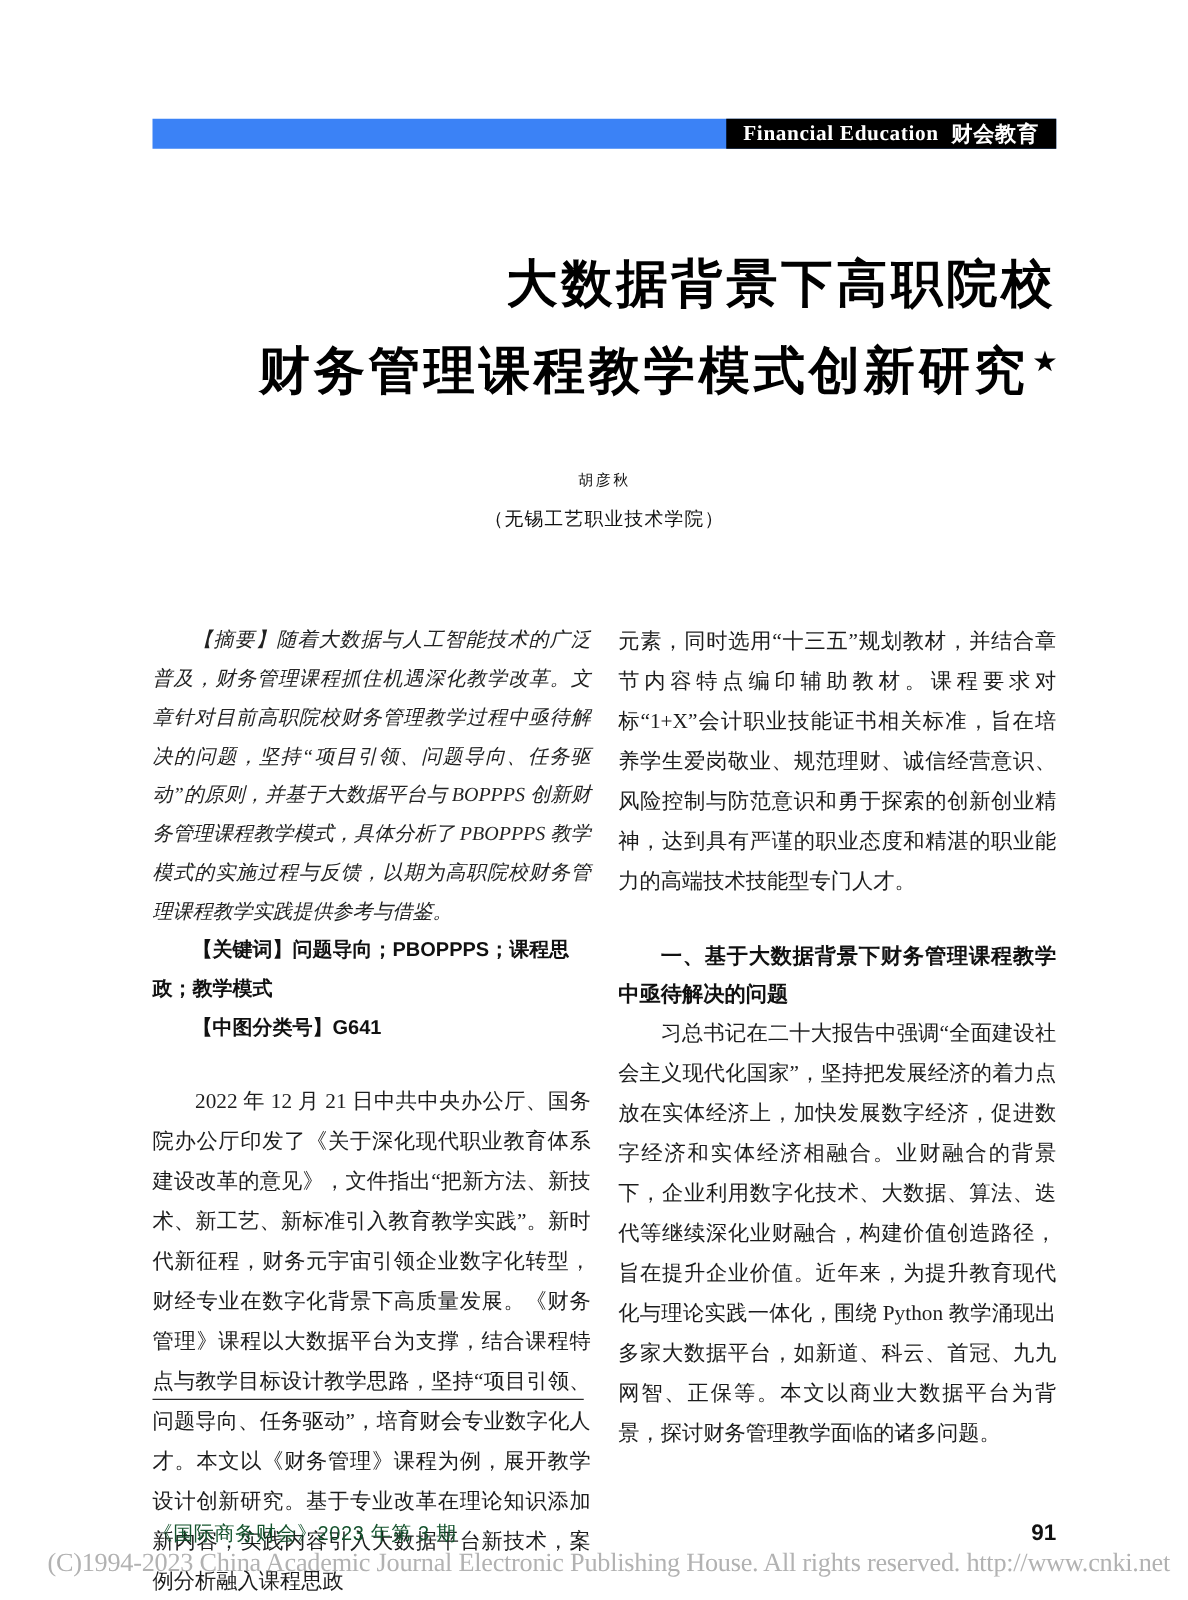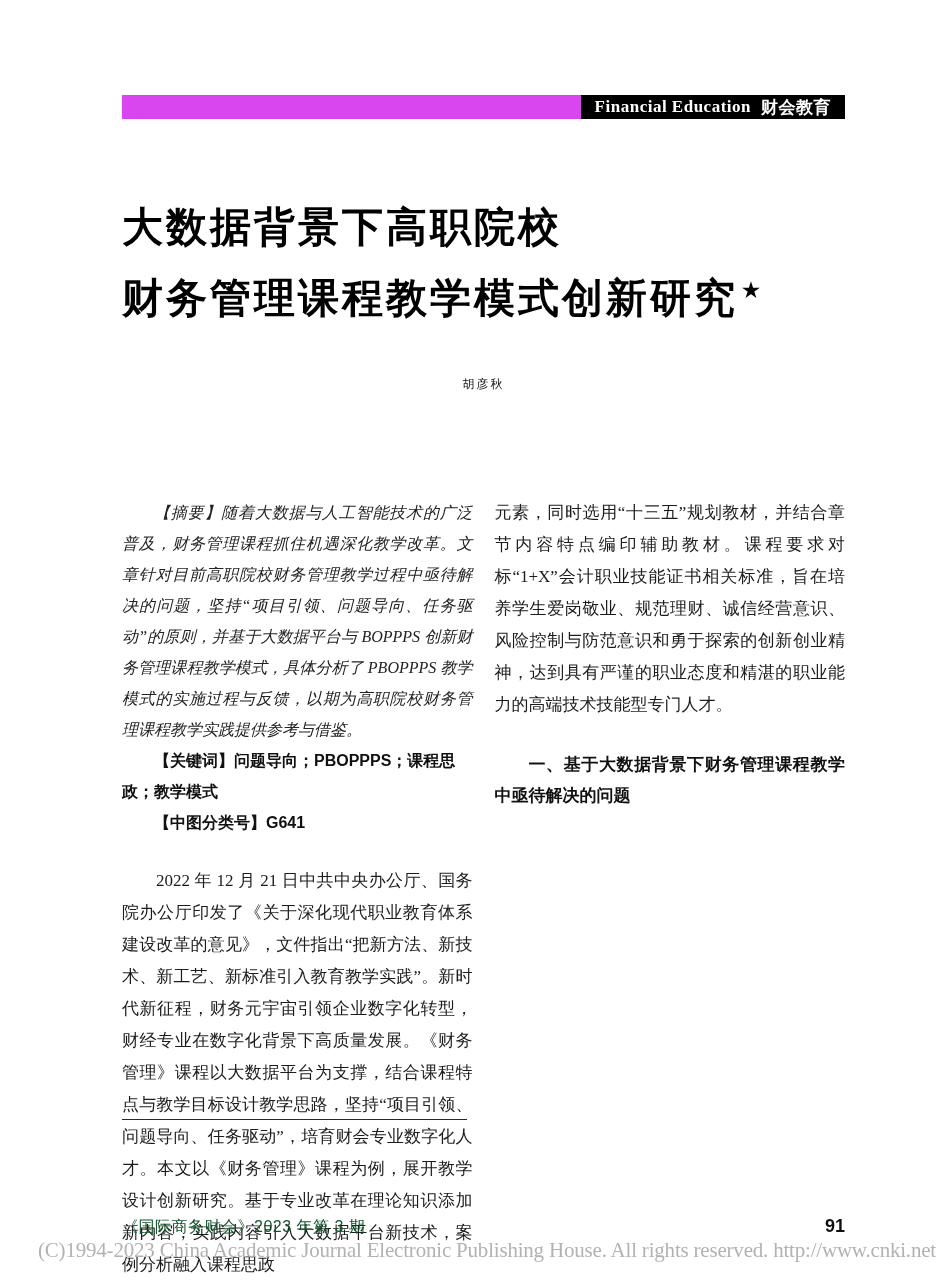--- a/index.html
+++ b/index.html
@@ -32,21 +32,21 @@
     font-size: 17px;
     white-space: nowrap;
     letter-spacing: 0.5px;
   }
   .header-black .zh { margin-left: 10px; }
 
   
   .title-block {
     position: absolute;
     top: 196px; left: 122px; width: 723px;
-    text-align: left;
+    text-align: right;
     font-family: "Liberation Serif", serif;
     font-weight: bold;
     font-size: 41px;
     line-height: 63px;
     letter-spacing: 3px;
     color: #000000;
   }
   .title-block sup {
     font-size: 20px;
     letter-spacing: 0;
@@ -163,44 +163,46 @@
     font-size: 21px;
     color: #b2b2b2;
     letter-spacing: -0.2px;
   }
 </style>
 </head>
 <body>
 
 <div class="page">
 
-  <div class="header-bar" style="background: #d946ef;">
+  <div class="header-bar" style="background: #3b82f6;">
     <div class="header-black" style="background: rgb(0, 0, 0);">
       <span>Financial Education</span>
       <span class="zh">财会教育</span>
     </div>
   </div>
 
   <div class="title-block">
     <div>大数据背景下高职院校</div>
     <div><span>财务管理课程教学模式创新研究</span><sup>★</sup></div>
   </div>
 
   <div class="author-name">胡彦秋</div>
+  <div class="author-affiliation">（无锡工艺职业技术学院）</div>
 
   <div class="columns">
     <div class="col">
       <p class="abstract">【摘要】随着大数据与人工智能技术的广泛普及，财务管理课程抓住机遇深化教学改革。文章针对目前高职院校财务管理教学过程中亟待解决的问题，坚持“项目引领、问题导向、任务驱动”的原则，并基于大数据平台与 BOPPPS 创新财务管理课程教学模式，具体分析了 PBOPPPS 教学模式的实施过程与反馈，以期为高职院校财务管理课程教学实践提供参考与借鉴。</p>
       <p class="kw-line">【关键词】问题导向；PBOPPPS；课程思政；教学模式</p>
       <p class="kw-line">【中图分类号】G641</p>
       <p class="body-para left-body">2022 年 12 月 21 日中共中央办公厅、国务院办公厅印发了《关于深化现代职业教育体系建设改革的意见》，文件指出“把新方法、新技术、新工艺、新标准引入教育教学实践”。新时代新征程，财务元宇宙引领企业数字化转型，财经专业在数字化背景下高质量发展。《财务管理》课程以大数据平台为支撑，结合课程特点与教学目标设计教学思路，坚持“项目引领、问题导向、任务驱动”，培育财会专业数字化人才。本文以《财务管理》课程为例，展开教学设计创新研究。基于专业改革在理论知识添加新内容，实践内容引入大数据平台新技术，案例分析融入课程思政</p>
     </div>
     <div class="col">
       <p class="body-para no-indent">元素，同时选用“十三五”规划教材，并结合章节内容特点编印辅助教材。课程要求对标“1+X”会计职业技能证书相关标准，旨在培养学生爱岗敬业、规范理财、诚信经营意识、风险控制与防范意识和勇于探索的创新创业精神，达到具有严谨的职业态度和精湛的职业能力的高端技术技能型专门人才。</p>
       <p class="section-heading">一、基于大数据背景下财务管理课程教学中亟待解决的问题</p>
+      <p class="body-para">习总书记在二十大报告中强调“全面建设社会主义现代化国家”，坚持把发展经济的着力点放在实体经济上，加快发展数字经济，促进数字经济和实体经济相融合。业财融合的背景下，企业利用数字化技术、大数据、算法、迭代等继续深化业财融合，构建价值创造路径，旨在提升企业价值。近年来，为提升教育现代化与理论实践一体化，围绕 Python 教学涌现出多家大数据平台，如新道、科云、首冠、九九网智、正保等。本文以商业大数据平台为背景，探讨财务管理教学面临的诸多问题。</p>
     </div>
   </div>
 
   <div class="footnote-separator"></div>
 
 
   <div class="footer">
     <span class="journal-info">《国际商务财会》2023 年第 3 期</span>
     <span class="page-number">91</span>
   </div>

